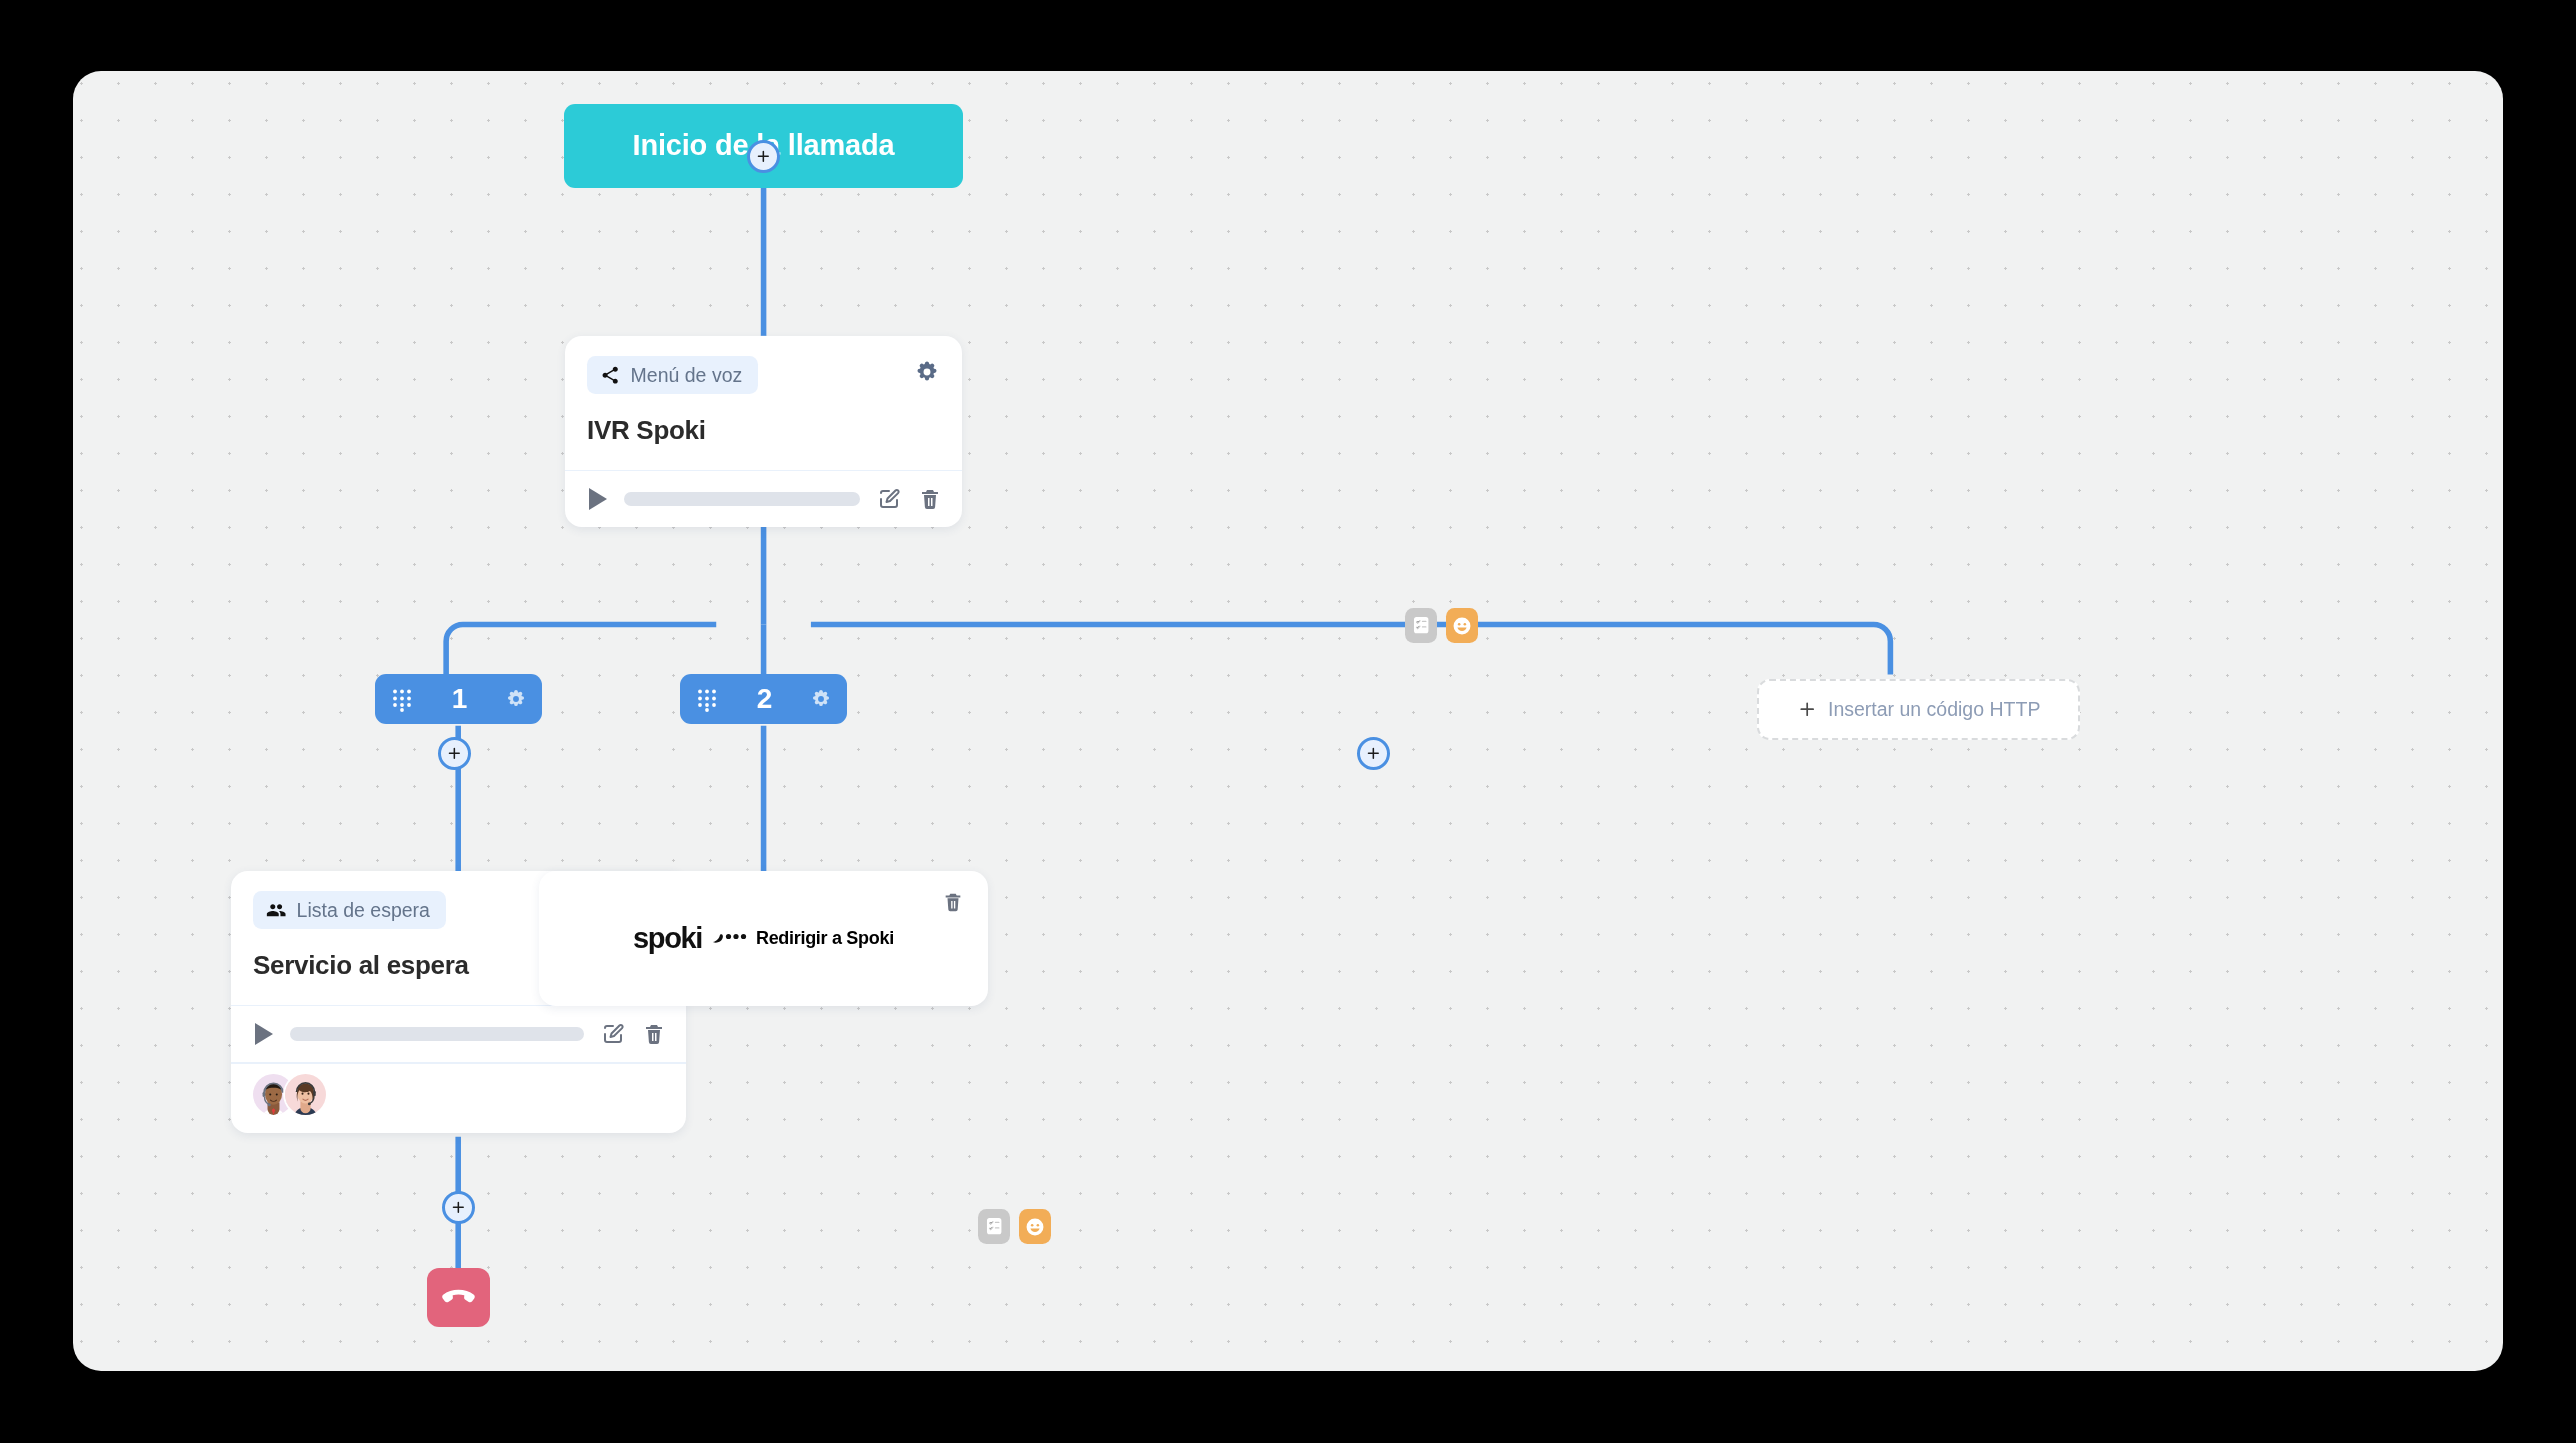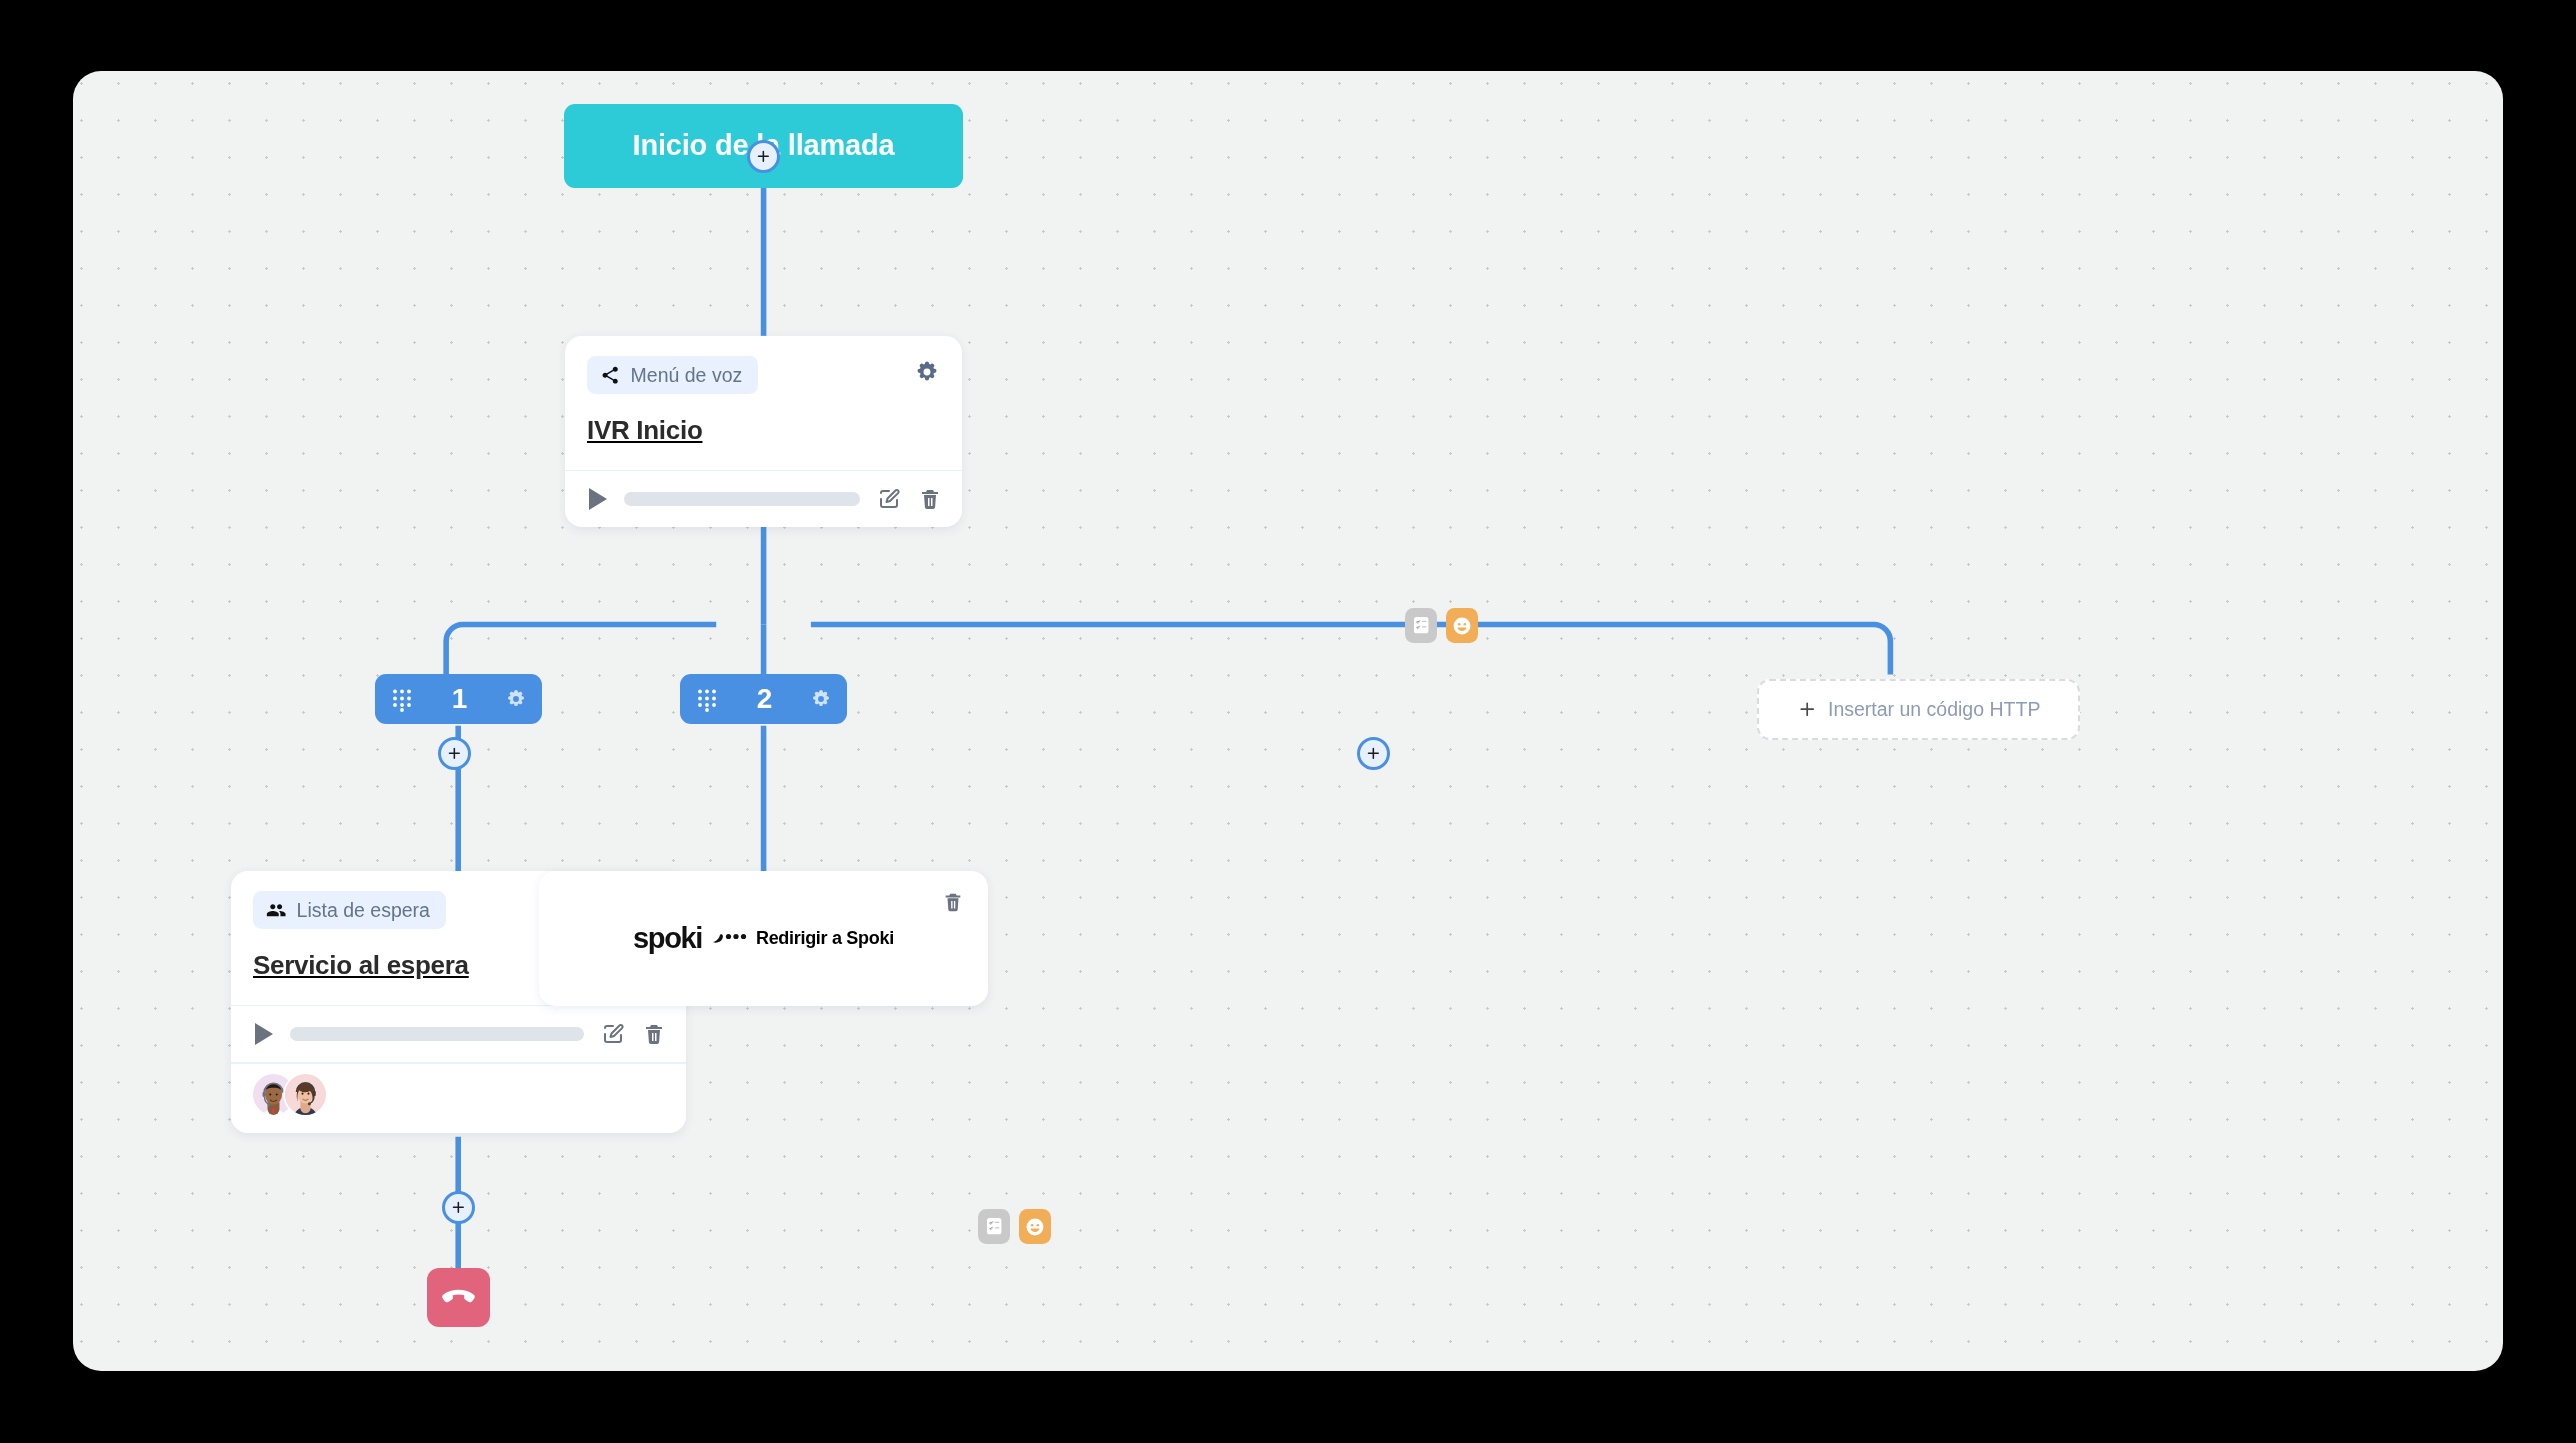--- a/index.html
+++ b/index.html
@@ -47,21 +47,20 @@
     border: 3.7px solid #4a90e2;
     display: flex; align-items: center; justify-content: center;
   }
   .plus svg { display:block; }
 
   
   .card {
     background: #ffffff;
     border-radius: 16.7px;
     box-shadow: 0 2.8px 9.3px rgba(60,80,120,0.09);
-    text-decoration: underline;
   }
   .card-head { padding: 20.4px 22px 0 22px; }
   .chip {
     display: inline-flex; align-items: center; gap: 10.2px;
     background: #e8f1fd;
     border-radius: 8.4px;
     padding: 7.4px 16px 7.4px 13px;
     color: #64748b;
     font-size: 19.5px;
   }
@@ -293,21 +292,21 @@
               <use href="#ic-share"></use>
             </svg>
           <span>Menú de voz</span>
         </div>
       </div>
       <div class="card-gear" style="color:#5a6b87;">
         <svg width="26" height="26" viewBox="0 0 28 28">
             <use href="#ic-gear"></use>
           </svg>
       </div>
-      <div class="card-title">IVR Inicio</div>
+      <div class="card-title">IVR Spoki</div>
       <div class="card-sep"></div>
       <div class="player-row">
         <div class="play-tri"></div>
         <div class="track"></div>
         <svg class="row-icon" viewBox="0 0 26 26" width="24" height="24">
             <use href="#ic-edit"></use>
           </svg>
         <svg class="row-icon" viewBox="0 0 26 26" width="24" height="24">
             <use href="#ic-trash"></use>
           </svg>

